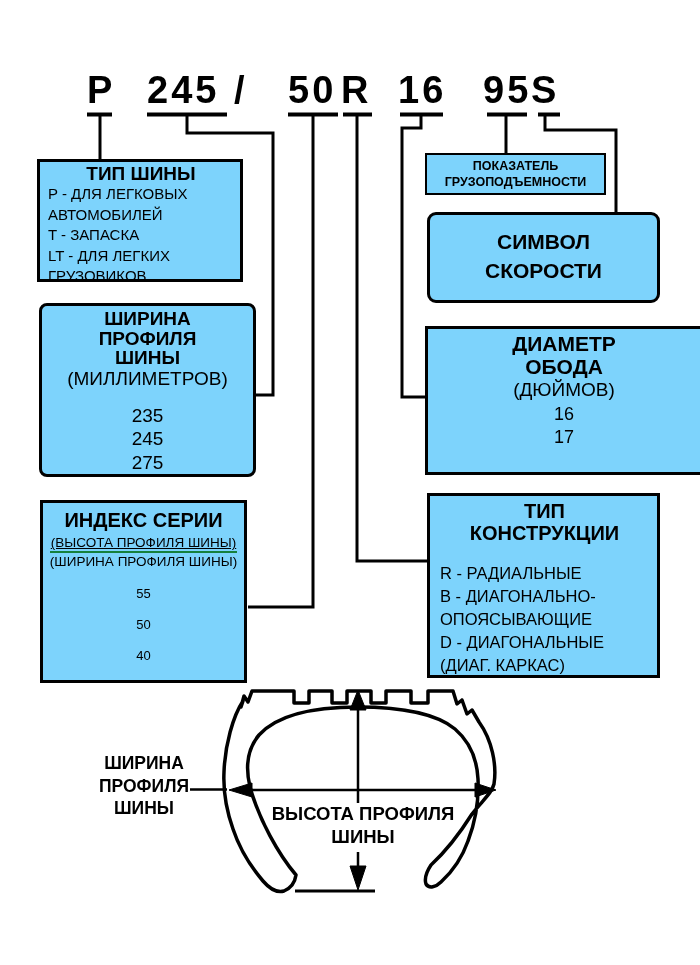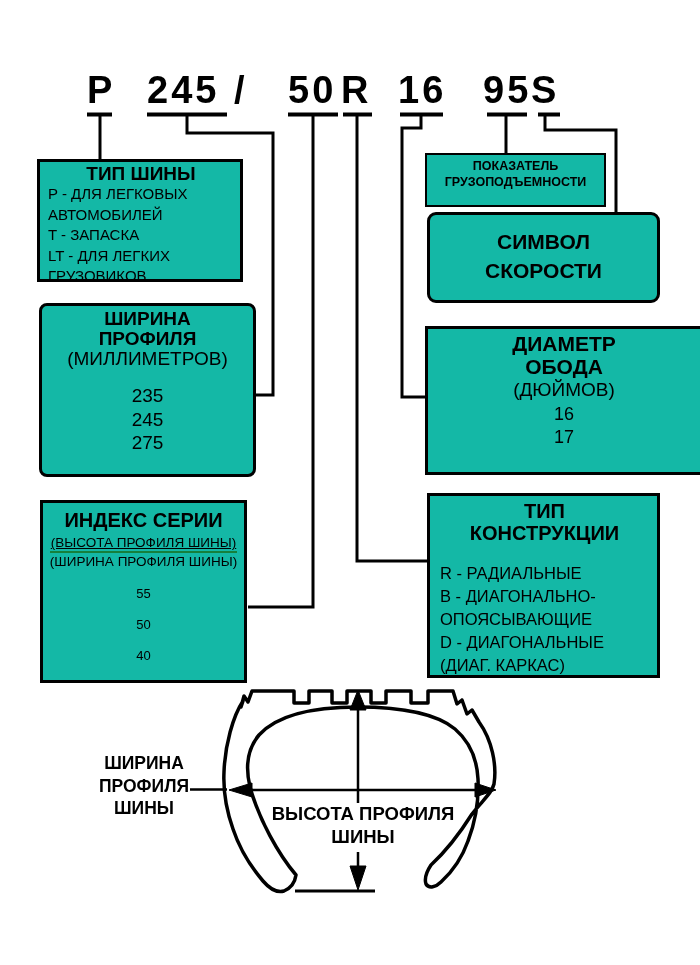--- a/index.html
+++ b/index.html
@@ -5,41 +5,41 @@
   html,body{margin:0;padding:0;background:#fff;}
   .stage{position:relative;width:700px;height:965px;background:#fff;overflow:hidden;
          font-family:"Liberation Sans",sans-serif;color:#000;}
   .lines-svg{position:absolute;left:0;top:0;}
   
   .code-seg{position:absolute;top:70px;font-size:38px;font-weight:bold;
             letter-spacing:3px;line-height:40px;white-space:nowrap;}
   #seg-0{left:87px}  #seg-1{left:147px} #seg-2{left:234px} #seg-3{left:288px}
   #seg-4{left:341px} #seg-5{left:398px} #seg-6{left:483px} #seg-7{left:531px}
   
-  .box{position:absolute;box-sizing:border-box;border:3px solid #000;background:#14b8a6;
+  .box{position:absolute;box-sizing:border-box;border:3px solid #000;background:#7dd3fc;
        text-align:center;overflow:hidden;}
   .box-title{font-weight:bold;}
   .items{text-align:left;}
   
   #box-tire-type{left:37px;top:159px;width:206px;height:123px;padding:2px 6px 0 8px;}
   #box-tire-type .box-title{font-size:19px;line-height:20px;}
   #box-tire-type .items{font-size:15px;line-height:20.5px;}
   
   #box-section-width{left:39px;top:303px;width:217px;height:174px;padding-top:3px;border-radius:8px;}
   #box-section-width .t-line{font-size:19px;font-weight:bold;line-height:19.5px;}
   #box-section-width .unit{font-size:19px;line-height:21px;}
   #box-section-width .vals{margin-top:15px;font-size:19px;line-height:23.5px;}
   
   #box-series-index{left:40px;top:500px;width:207px;height:183px;padding-top:6px;}
   #box-series-index .box-title{font-size:20px;line-height:22px;}
   .fraction{display:inline-block;margin-top:3px;font-size:13.5px;line-height:17px;white-space:nowrap;}
   .fraction .num{border-bottom:2px solid #15803d;text-decoration:underline;}
   #box-series-index .vals{margin-top:8px;font-size:13px;line-height:31px;}
   
-  #box-load-index{left:425px;top:153px;width:181px;height:54px;border-width:2px;padding-top:4px;}
+  #box-load-index{left:425px;top:153px;width:181px;height:42px;border-width:2px;padding-top:4px;}
   #box-load-index .t-line{font-size:12.5px;font-weight:bold;line-height:15.5px;}
   
   #box-speed-symbol{left:427px;top:212px;width:233px;height:91px;padding-top:12px;border-radius:9px;}
   #box-speed-symbol .t-line{font-size:21px;font-weight:bold;line-height:29px;}
   
   #box-rim-diameter{left:425px;top:326px;width:278px;height:149px;padding-top:3px;}
   #box-rim-diameter .t-line{font-size:21px;font-weight:bold;line-height:23px;}
   #box-rim-diameter .unit{font-size:19px;line-height:23px;}
   #box-rim-diameter .vals{margin-top:2px;font-size:18px;line-height:23px;}
   
@@ -130,20 +130,21 @@
     <div class="items">
       <div>P - ДЛЯ ЛЕГКОВЫХ АВТОМОБИЛЕЙ</div>
       <div>T - ЗАПАСКА</div>
       <div>LT - ДЛЯ ЛЕГКИХ ГРУЗОВИКОВ</div>
     </div>
   </div>
 
   <div class="box" id="box-section-width">
     <div class="t-line">ШИРИНА</div>
     <div class="t-line">ПРОФИЛЯ</div>
+    <div class="t-line">ШИНЫ</div>
     <div class="unit">(МИЛЛИМЕТРОВ)</div>
     <div class="vals">
       <div>235</div>
       <div>245</div>
       <div>275</div>
     </div>
   </div>
 
   <div class="box" id="box-series-index">
     <div class="box-title">ИНДЕКС СЕРИИ</div>

